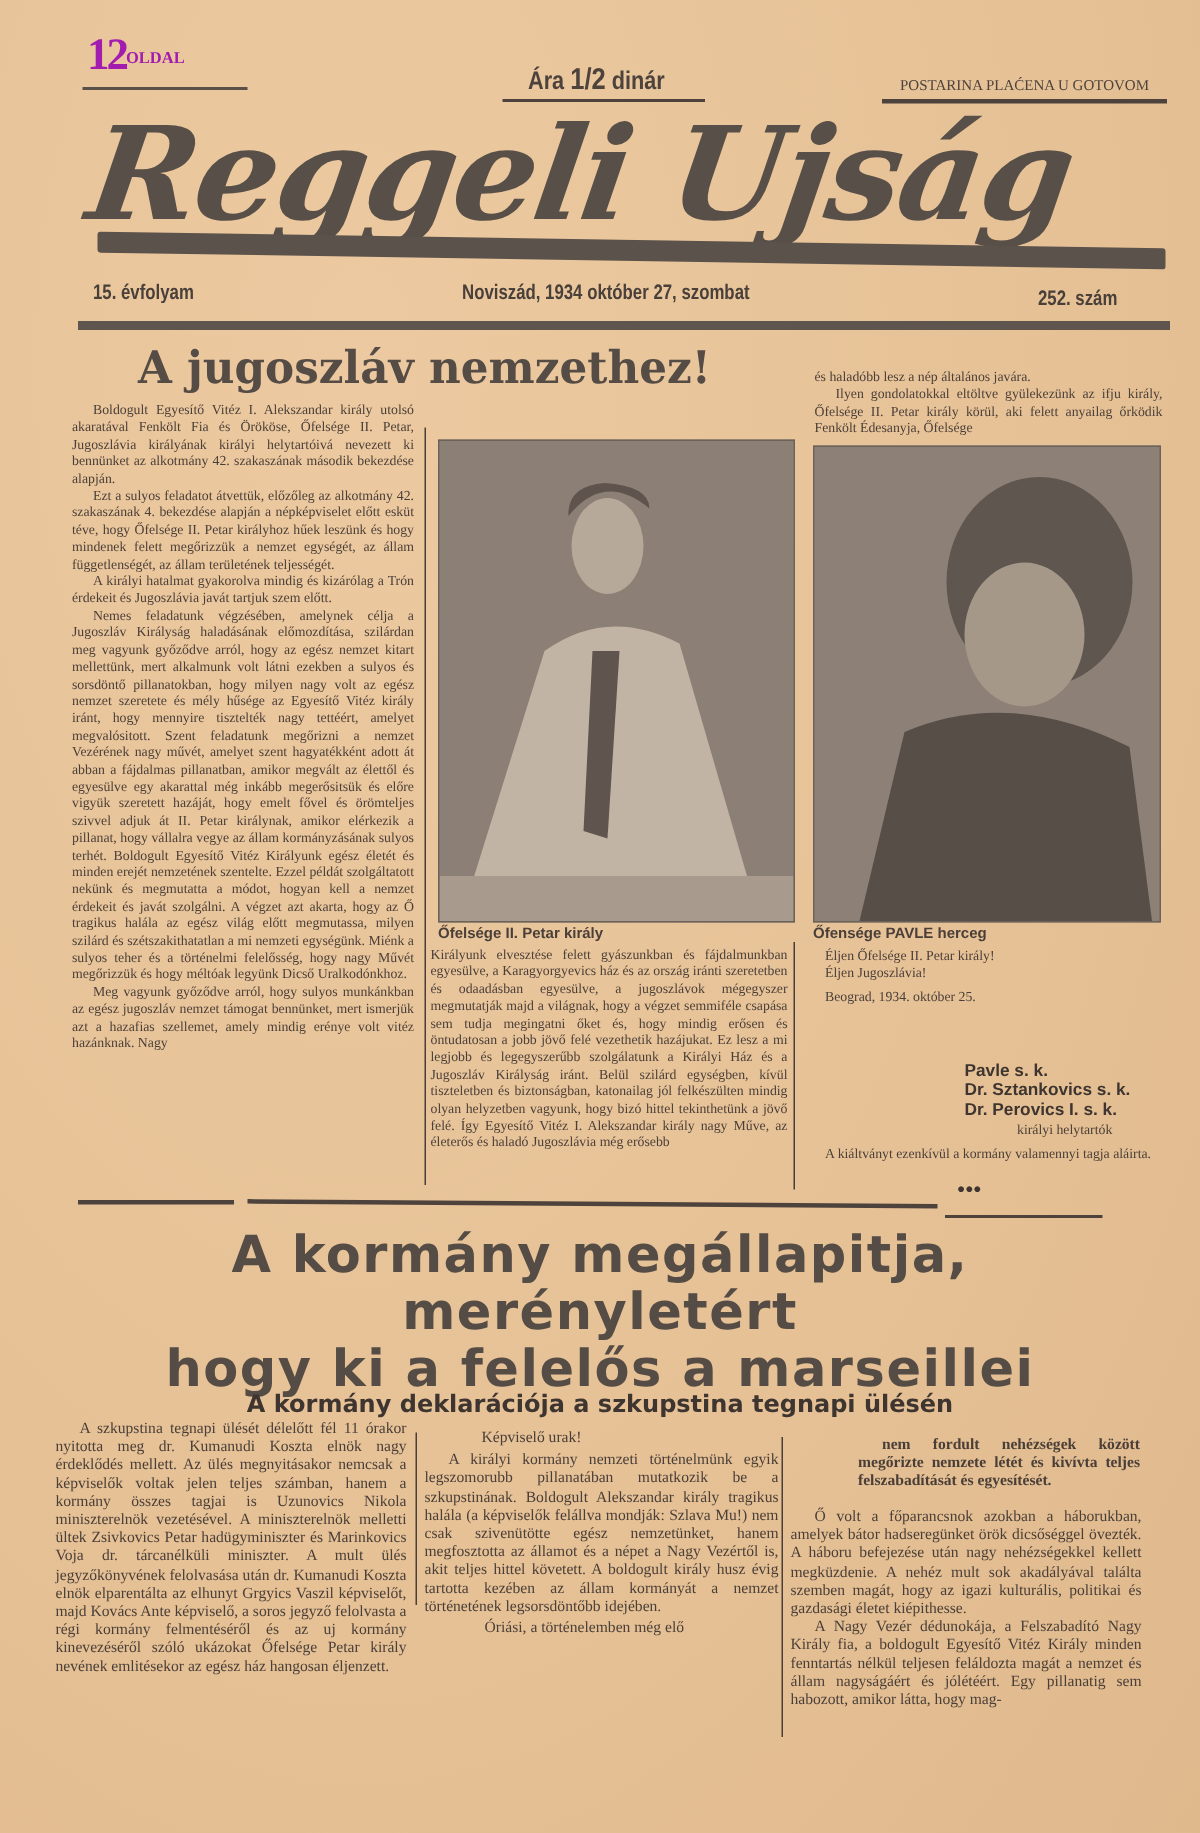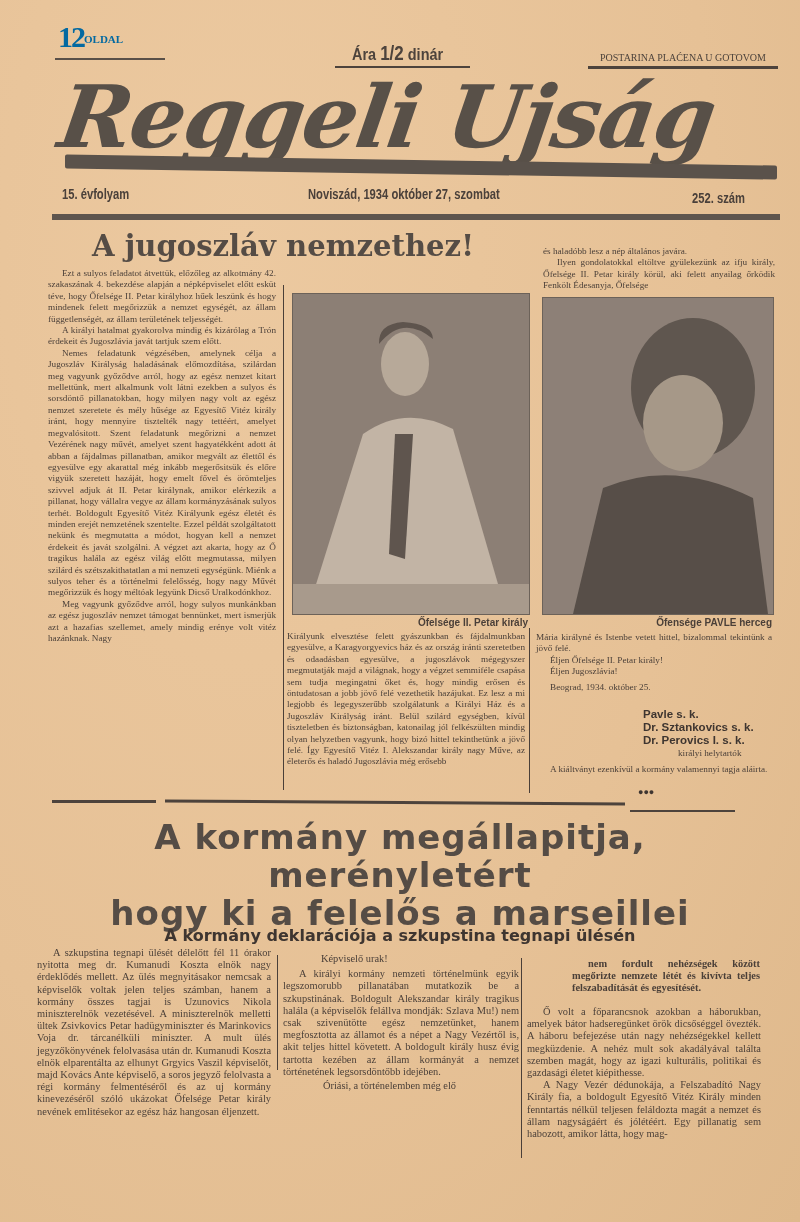--- a/index.html
+++ b/index.html
@@ -6,41 +6,41 @@
   body {
     width:800px; height:1222px; overflow:hidden;
     background:#e8c59a;
     background-image: radial-gradient(ellipse at 30% 20%, #ecc9a0 0%, #e6c196 60%, #dfb98c 100%);
     color:#4a3f38;
     font-family:"Liberation Serif", serif;
     position:relative;
   }
   .abs { position:absolute; }
   
-  .pages { left:58px; top:20px; font-size:30px; font-weight:bold; color:#0369a1; letter-spacing:-2px; }
+  .pages { left:58px; top:20px; font-size:30px; font-weight:bold; color:#a21caf; letter-spacing:-2px; }
   .pages small { font-size:11px; letter-spacing:0; vertical-align:4px; }
   .pages-rule { left:55px; top:58px; width:110px; height:2px; background:#5a5048; }
   .price { left:352px; top:42px; font-size:17px; font-weight:bold; font-family:"Liberation Sans", sans-serif; color:#4d433c; transform:scaleX(0.85); transform-origin:left; }
   .price .frac { font-size:20px; }
   .price-rule { left:335px; top:66px; width:135px; height:2px; background:#4d433c; }
   .postal { left:600px; top:52px; font-size:10px; color:#4d433c; }
   .postal-rule { left:588px; top:66px; width:190px; height:3px; background:#4d433c; }
   .masthead { left:60px; top:62px; width:720px; height:115px; }
   .masthead-title { font-family:"DejaVu Serif", serif; font-weight:bold; font-style:italic; font-size:86px; color:#585048; letter-spacing:-2px; white-space:nowrap; transform:scaleX(1.02) skewX(-8deg); transform-origin:left; line-height:110px; }
   .masthead-swoosh { left:65px; top:160px; width:712px; height:14px; background:#5a524b; transform:skewY(0.9deg); border-radius:2px; }
   .meta { top:186px; font-family:"Liberation Sans", sans-serif; font-weight:bold; color:#4a403a; transform:scaleX(0.8); transform-origin:left; }
   .meta-rule { left:52px; top:214px; width:728px; height:6px; background:#5e554e; }
   
   .h1 { font-family:"DejaVu Serif", serif; font-weight:bold; color:#554c45; white-space:nowrap; }
   .col { font-size:9.2px; line-height:11.4px; text-align:justify; color:#4a3f38; }
   .col p { margin:0; text-indent:14px;font-family:Liberation Serif, serif; }
   .col p.ni { text-indent:0; }
   .vrule { width:1px; background:#4a3f38; }
   .photo { background:#8e8177; border:1px solid #6c6259; overflow:hidden; }
-  .caption { font-family:"Liberation Sans", sans-serif; font-weight:bold; font-size:10px; text-align:right; color:#4a3f38; }
+  .caption { font-family:"Liberation Sans", sans-serif; font-weight:bold; font-size:10px; text-align:left; color:#4a3f38; }
   .sig { font-family:"Liberation Sans", sans-serif; font-weight:bold; font-size:11.5px; line-height:13px; color:#3e3530; }
   .hr { height:3px; background:#4d433c; }
   .h2 { font-family:"DejaVu Sans", sans-serif; font-weight:bold; color:#554c45; text-align:center; letter-spacing:1px; line-height:38px; }
   .h3 { font-family:"DejaVu Sans", sans-serif; font-weight:bold; color:#3e3530; text-align:center; font-size:16px; }
   .col2 { font-size:10.4px; line-height:12.2px; text-align:justify; color:#4a3f38; }
   .col2 p { margin:0; text-indent:16px; }
 </style>
 </head>
 <body>
 
@@ -59,20 +59,21 @@
 <div class="abs masthead-swoosh"></div>
 
 <div class="abs meta" style="left:62px;font-size:14px;">15. évfolyam</div>
 <div class="abs meta" style="left:308px;font-size:14px;">Noviszád, 1934 október 27, szombat</div>
 <div class="abs meta" style="left:692px;font-size:14px;top:190px;">252. szám</div>
 <div class="abs meta-rule"></div>
 
 <div class="abs h1" style="left:92px;top:228px;font-size:30px;transform:scaleX(0.97);transform-origin:left;">A jugoszláv nemzethez!</div>
 
 <div class="abs col" style="left:48px;top:268px;width:228px;">
+  <p>Boldogult Egyesítő Vitéz I. Alekszandar király utolsó akaratával Fenkölt Fia és Örököse, Őfelsége II. Petar, Jugoszlávia királyának királyi helytartóivá nevezett ki bennünket az alkotmány 42. szakaszának második bekezdése alapján.</p>
   <p>Ezt a sulyos feladatot átvettük, előzőleg az alkotmány 42. szakaszának 4. bekezdése alapján a népképviselet előtt esküt téve, hogy Őfelsége II. Petar királyhoz hűek leszünk és hogy mindenek felett megőrizzük a nemzet egységét, az állam függetlenségét, az állam területének teljességét.</p>
   <p>A királyi hatalmat gyakorolva mindig és kizárólag a Trón érdekeit és Jugoszlávia javát tartjuk szem előtt.</p>
   <p>Nemes feladatunk végzésében, amelynek célja a Jugoszláv Királyság haladásának előmozdítása, szilárdan meg vagyunk győződve arról, hogy az egész nemzet kitart mellettünk, mert alkalmunk volt látni ezekben a sulyos és sorsdöntő pillanatokban, hogy milyen nagy volt az egész nemzet szeretete és mély hűsége az Egyesítő Vitéz király iránt, hogy mennyire tisztelték nagy tettéért, amelyet megvalósitott. Szent feladatunk megőrizni a nemzet Vezérének nagy művét, amelyet szent hagyatékként adott át abban a fájdalmas pillanatban, amikor megvált az élettől és egyesülve egy akarattal még inkább megerősitsük és előre vigyük szeretett hazáját, hogy emelt fővel és örömteljes szivvel adjuk át II. Petar királynak, amikor elérkezik a pillanat, hogy vállalra vegye az állam kormányzásának sulyos terhét. Boldogult Egyesítő Vitéz Királyunk egész életét és minden erejét nemzetének szentelte. Ezzel példát szolgáltatott nekünk és megmutatta a módot, hogyan kell a nemzet érdekeit és javát szolgálni. A végzet azt akarta, hogy az Ő tragikus halála az egész világ előtt megmutassa, milyen szilárd és szétszakithatatlan a mi nemzeti egységünk. Miénk a sulyos teher és a történelmi felelősség, hogy nagy Művét megőrizzük és hogy méltóak legyünk Dicső Uralkodónkhoz.</p>
   <p>Meg vagyunk győződve arról, hogy sulyos munkánkban az egész jugoszláv nemzet támogat bennünket, mert ismerjük azt a hazafias szellemet, amely mindig erénye volt vitéz hazánknak. Nagy</p>
 </div>
 <div class="abs vrule" style="left:283px;top:285px;height:505px;"></div>
 
 <div class="abs photo" style="left:292px;top:293px;width:236px;height:320px;">
   <svg width="236" height="320" viewBox="0 0 236 320">
     <rect width="236" height="320" fill="#8c7f75"></rect>
@@ -99,21 +100,20 @@
   <p class="ni">Királyunk elvesztése felett gyászunkban és fájdalmunkban egyesülve, a Karagyorgyevics ház és az ország iránti szeretetben és odaadásban egyesülve, a jugoszlávok mégegyszer megmutatják majd a világnak, hogy a végzet semmiféle csapása sem tudja megingatni őket és, hogy mindig erősen és öntudatosan a jobb jövő felé vezethetik hazájukat. Ez lesz a mi legjobb és legegyszerűbb szolgálatunk a Királyi Ház és a Jugoszláv Királyság iránt. Belül szilárd egységben, kívül tiszteletben és biztonságban, katonailag jól felkészülten mindig olyan helyzetben vagyunk, hogy bizó hittel tekinthetünk a jövő felé. Így Egyesítő Vitéz I. Alekszandar király nagy Műve, az életerős és haladó Jugoszlávia még erősebb</p>
 </div>
 <div class="abs vrule" style="left:529px;top:628px;height:165px;"></div>
 
 <div class="abs col" style="left:543px;top:246px;width:232px;">
   <p class="ni">és haladóbb lesz a nép általános javára.</p>
   <p>Ilyen gondolatokkal eltöltve gyülekezünk az ifju király, Őfelsége II. Petar király körül, aki felett anyailag őrködik Fenkölt Édesanyja, Őfelsége</p>
 </div>
 
 <div class="abs col" style="left:536px;top:632px;width:236px;">
-  <p class="ni">Mária királyné és Istenbe vetett hittel, bizalommal tekintünk a jövő felé.</p>
   <p>Éljen Őfelsége II. Petar király!</p>
   <p>Éljen Jugoszlávia!</p>
   <p style="margin-top:4px;">Beograd, 1934. október 25.</p>
 </div>
 <div class="abs sig" style="left:643px;top:708px;">
   <div>Pavle s. k.</div>
   <div>Dr. Sztankovics s. k.</div>
   <div>Dr. Perovics I. s. k.</div>
 </div>
 <div class="abs col" style="left:678px;top:748px;">királyi helytartók</div>

